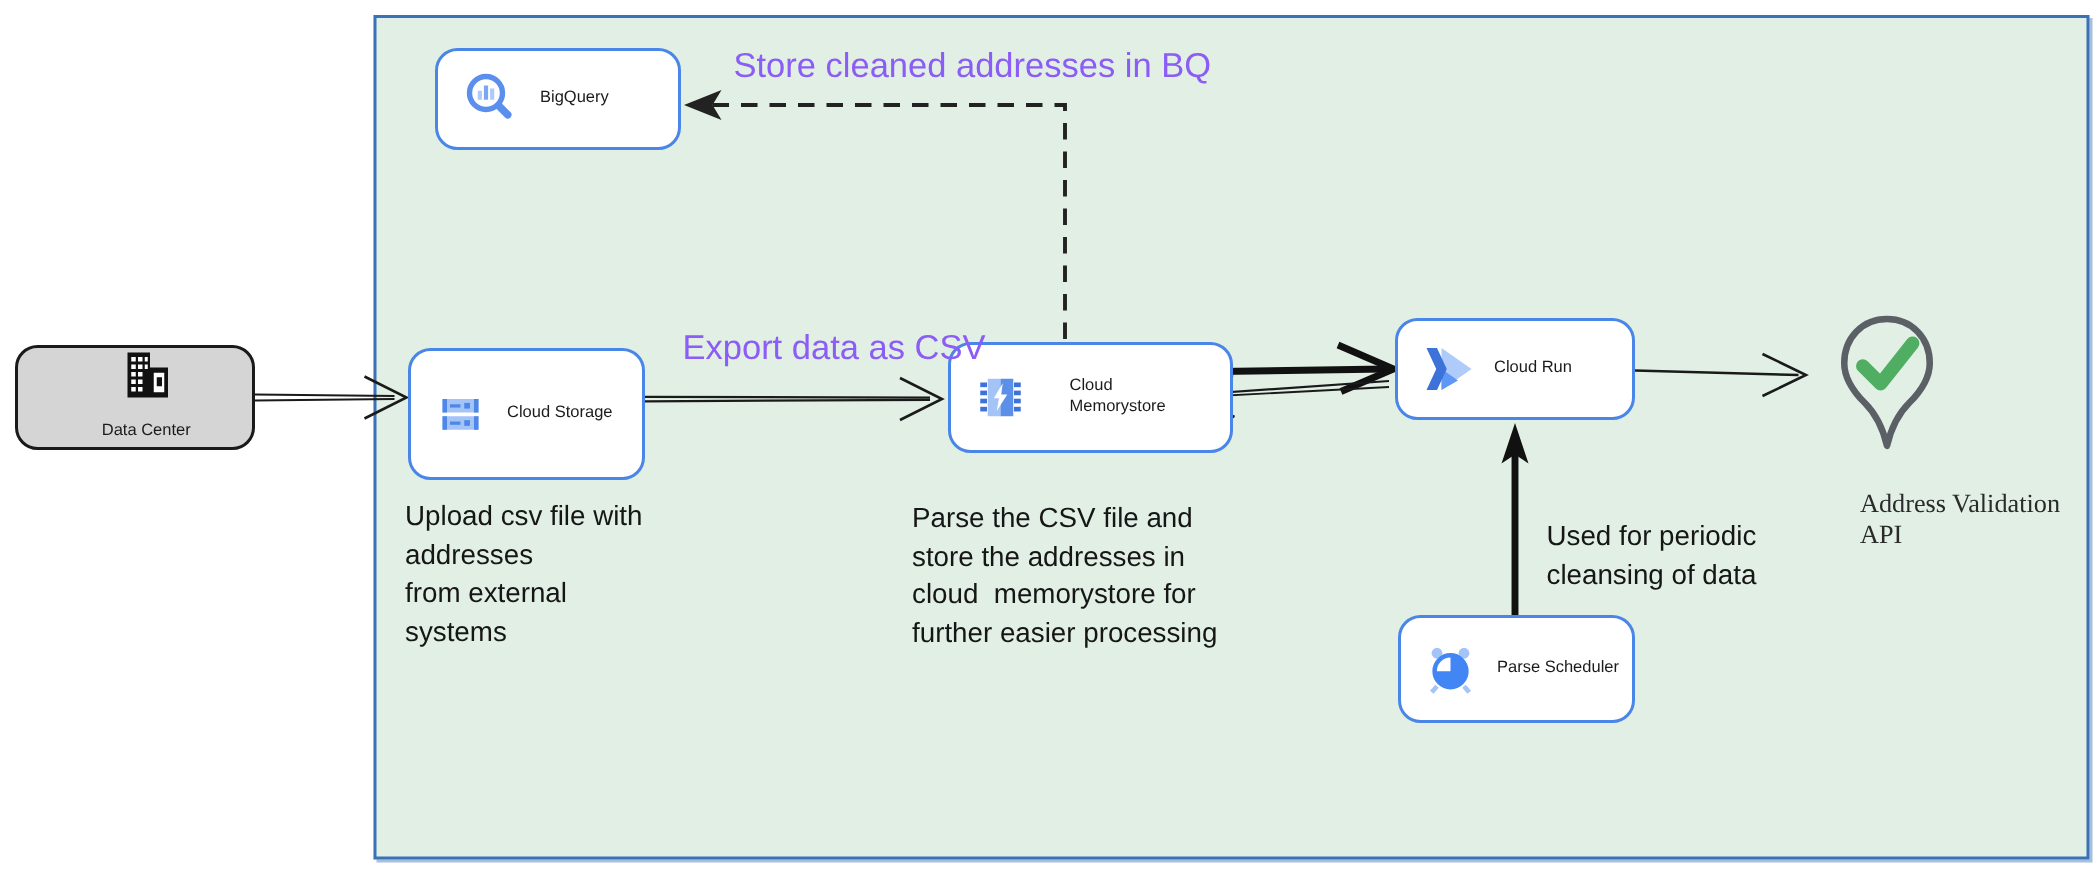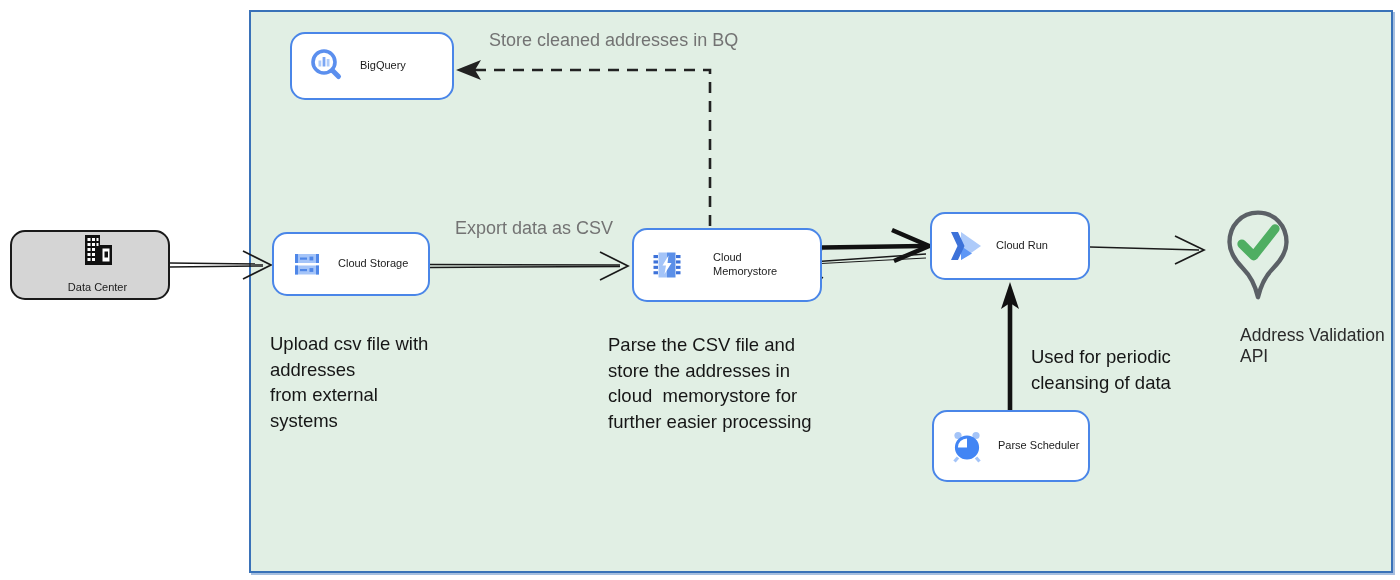--- a/index.html
+++ b/index.html
@@ -16,23 +16,23 @@
     position:absolute;display:flex;align-items:center;gap:13px;
     background:#ffffff;border:2.5px solid #4a86e8;border-radius:15px;
     box-sizing:border-box;padding-left:15px;
   }
   .node .label{font-size:11px;line-height:1.25;color:#1b1b1b;}
   .node-datacenter{background:#d5d5d5;border:2.5px solid #1a1a1a;}
   .icon{flex:0 0 auto;display:block;}
   .note{
     position:absolute;font-size:18.5px;line-height:1.38;white-space:pre-wrap;color:#161616;
   }
-  .edge-label{position:absolute;font-size:18px;white-space:pre-wrap;color:#737373;}
+  .edge-label{position:absolute;font-size:23px;white-space:pre-wrap;color:#8b5cf6;}
   .pin-wrap{position:absolute;left:1220px;top:206px;width:76px;height:114px;}
-  .pin-label{position:absolute;left:1240px;top:325px;width:160px;font-size:17.5px;line-height:1.22;white-space:pre-wrap;color:#2a2a2a;}
+  .pin-label{position:absolute;left:1240px;top:325px;width:160px;font-size:17.5px;line-height:1.22;white-space:pre-wrap;color:#2a2a2a;font-family:Liberation Serif, serif;}
 </style>
 </head>
 <body>
 
 <div class="canvas">
 
   <div class="boundary"></div>
 
   <svg class="connectors" viewBox="0 0 1400 580">
 
@@ -103,21 +103,21 @@
     <svg class="icon" width="40" height="40" viewBox="0 0 40 40">
       <circle cx="17" cy="16" r="11" fill="#fff" stroke="#5b8fee" stroke-width="3.6"></circle>
       <line x1="25.5" y1="24.5" x2="31.5" y2="30.5" stroke="#5b8fee" stroke-width="5" stroke-linecap="round"></line>
       <rect x="11.5" y="14.5" width="2.8" height="6" fill="#aecbfa"></rect>
       <rect x="15.6" y="11" width="2.8" height="9.5" fill="#7ba6f3"></rect>
       <rect x="19.7" y="13" width="2.8" height="7.5" fill="#aecbfa"></rect>
     </svg>
     <span class="label">BigQuery</span>
   </div>
 
-  <div class="node" style="left:272px;top:232px;width:158px;height:64px;">
+  <div class="node" style="left:272px;top:232px;width:158px;height:88px;">
     <svg class="icon" width="36" height="36" viewBox="0 0 36 36">
       <g>
         <rect x="6" y="8" width="24" height="9" fill="#a4c4f8"></rect>
         <rect x="6" y="8" width="3" height="9" fill="#4f87e8"></rect>
         <rect x="27" y="8" width="3" height="9" fill="#4f87e8"></rect>
         <rect x="11" y="11.5" width="7" height="2.2" fill="#4f87e8"></rect>
         <rect x="20.5" y="10.6" width="3.8" height="3.8" fill="#4f87e8"></rect>
       </g>
       <g>
         <rect x="6" y="19.5" width="24" height="9" fill="#a4c4f8"></rect>

